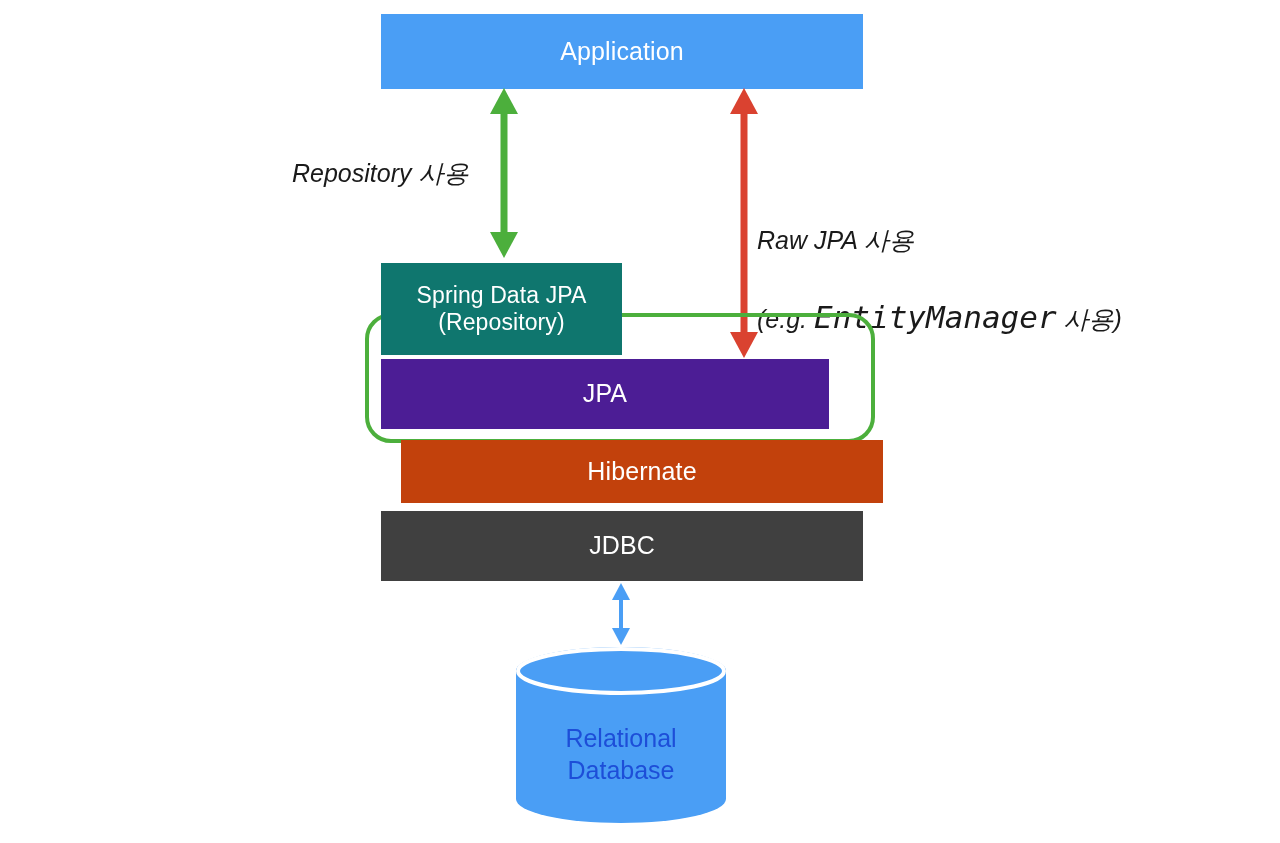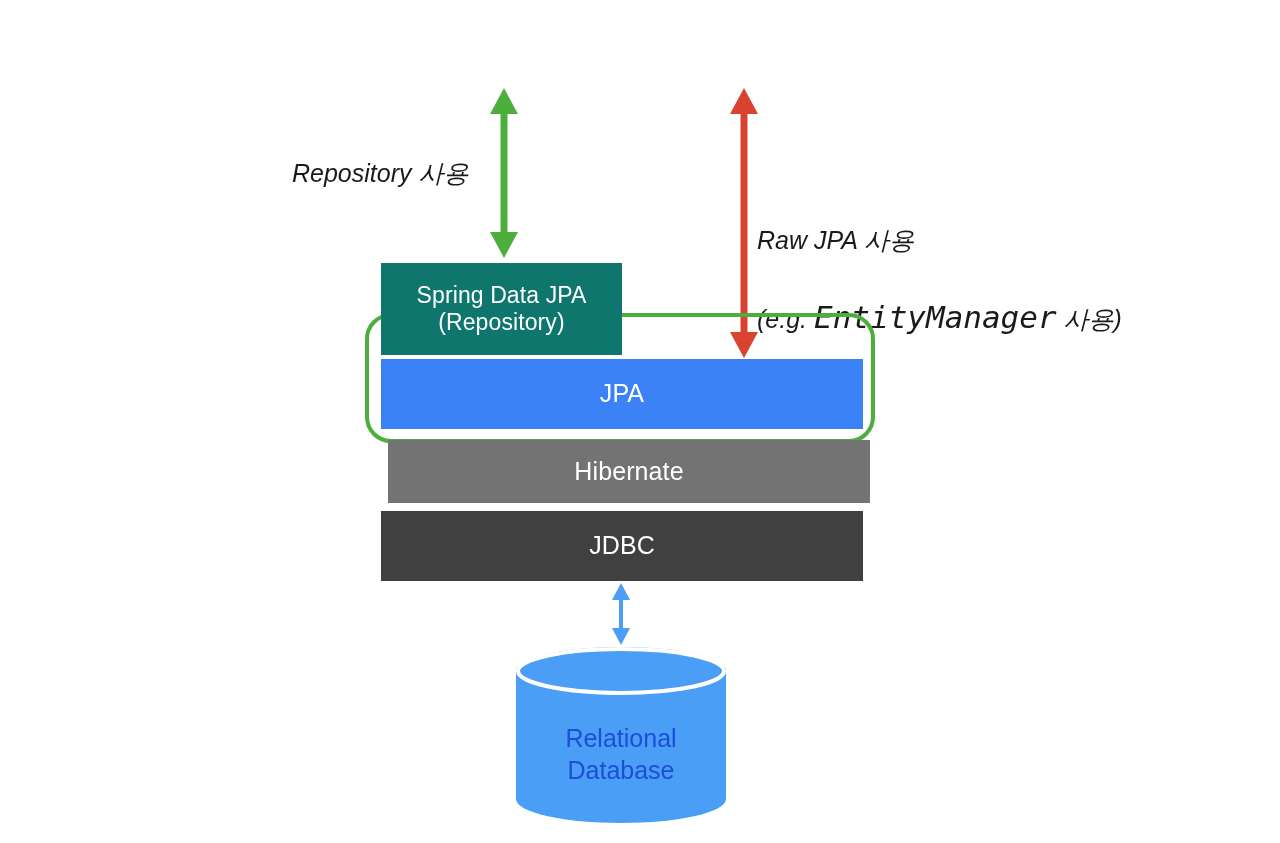--- a/index.html
+++ b/index.html
@@ -44,30 +44,30 @@
     top: 263px;
     width: 241px;
     height: 92px;
     background: #0f766e;
     font-size: 23px;
     flex-direction: column;
   }
   #box-jpa {
     left: 381px;
     top: 359px;
-    width: 482px;
+    width: 448px;
     height: 70px;
-    background: #3b82f6;
+    background: #4c1d95;
   }
   #box-hibernate {
-    left: 388px;
+    left: 401px;
     top: 440px;
     width: 482px;
     height: 63px;
-    background: #737373;
+    background: #c2410c;
   }
   #box-jdbc {
     left: 381px;
     top: 511px;
     width: 482px;
     height: 70px;
     background: #404040;
   }
   
   #group-outline {
@@ -134,20 +134,21 @@
     line-height: 1.28;
     white-space: pre-line;
     pointer-events: none;
   }
 </style>
 </head>
 <body>
 
 <div id="canvas">
 
+  <div class="layer-box" id="box-application">Application</div>
 
   <svg class="arrow-svg" id="arrow-repository" width="34" height="170" viewBox="0 0 34 170">
     <line x1="17" y1="16" x2="17" y2="154" stroke="#4caf3c" stroke-width="7"></line>
     <polygon points="17,0 31,26 3,26" fill="#4caf3c"></polygon>
     <polygon points="17,170 3,144 31,144" fill="#4caf3c"></polygon>
   </svg>
   <div class="arrow-label" id="label-repository">Repository 사용</div>
 
   <svg class="arrow-svg" id="arrow-rawjpa" width="34" height="270" viewBox="0 0 34 270">
     <line x1="17" y1="16" x2="17" y2="254" stroke="#da4230" stroke-width="7"></line>

